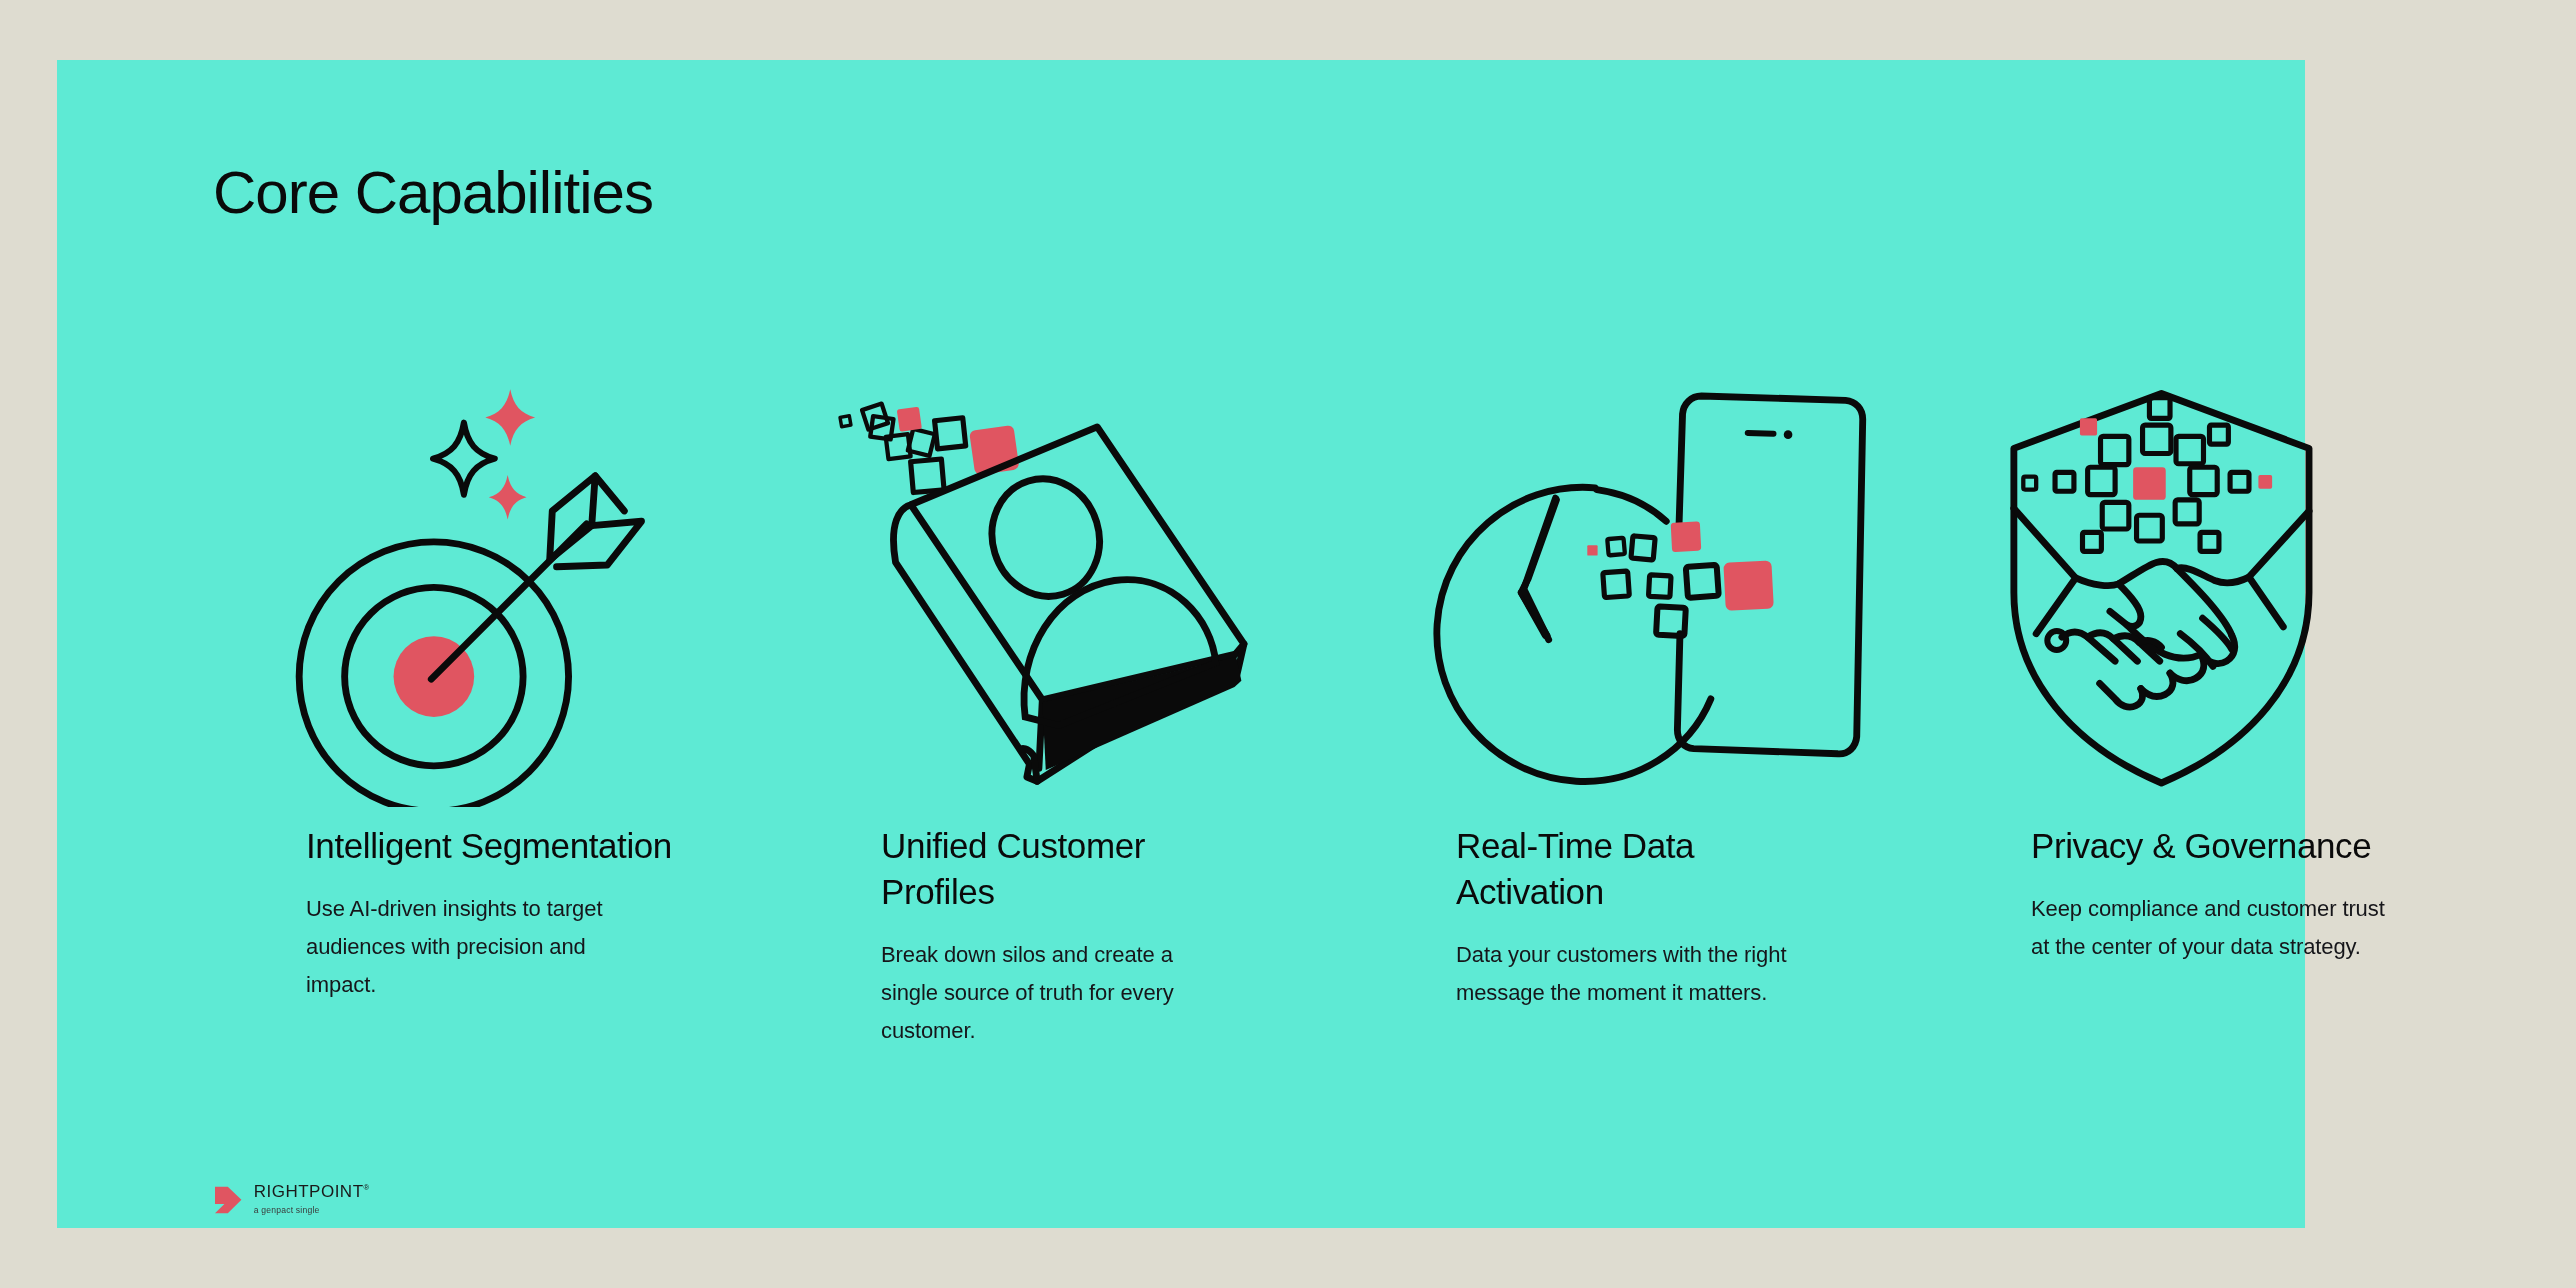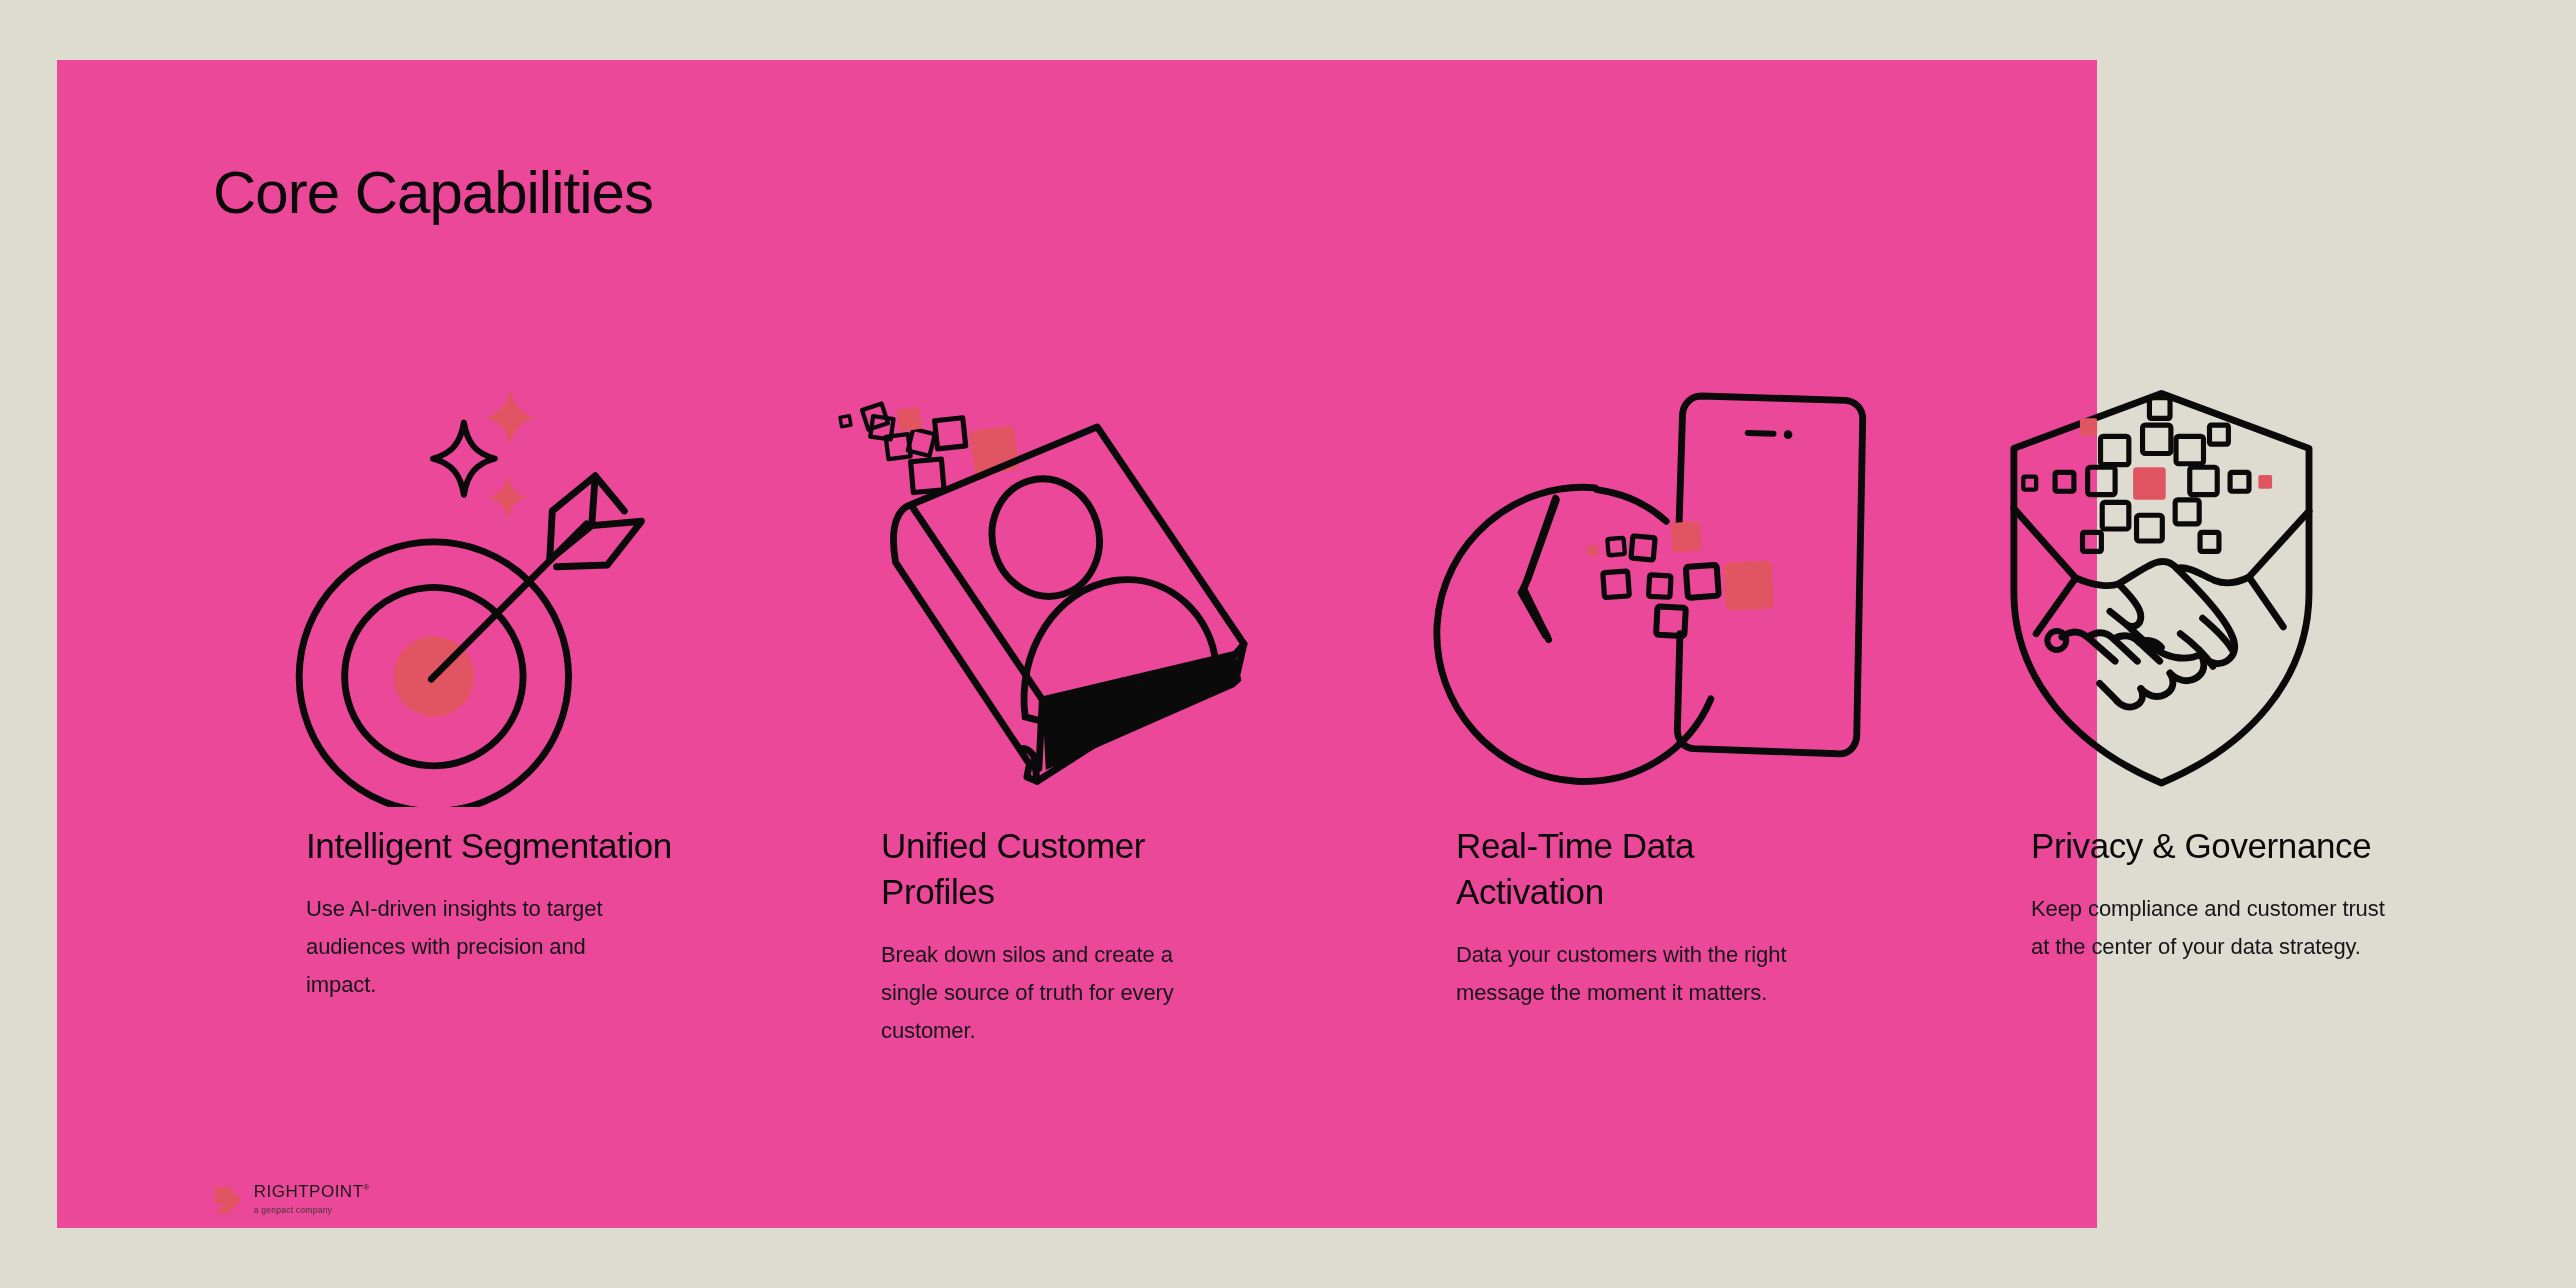--- a/index.html
+++ b/index.html
@@ -17,23 +17,23 @@
     position: absolute;
     left: 0; top: 0;
     width: 2576px;
     height: 1288px;
     background: #DEDCD0;
   }
   .card {
     position: absolute;
     left: 57px;
     top: 60px;
-    width: 2040px;
+    width: 2248px;
     height: 1168px;
-    background: #ec4899;
+    background: #5eead4;
   }
   .page-title {
     position: absolute;
     left: 156px;
     top: 103px;
     font-size: 60px;
     font-weight: 400;
     letter-spacing: -1px;
     color: #0A0A0A;
     line-height: 1;
@@ -266,19 +266,19 @@
     </div>
 
     <div class="logo">
       <div class="logo-mark">
         <svg width="33" height="29" viewBox="0 0 38 34" xmlns="http://www.w3.org/2000/svg">
           <path d="M2 1 L17 1 L33 16 L17 32 L2 32 L13 21 L2 21 Z" fill="#E05561"></path>
         </svg>
       </div>
       <div class="logo-text-wrap">
         <div class="logo-word"><span>RIGHTPOINT</span><sup>®</sup></div>
-        <div class="logo-sub"><span>a </span><b>genpact</b><span> company</span></div>
+        <div class="logo-sub"><span>a </span><b>genpact</b><span> single</span></div>
       </div>
     </div>
 
   </div>
 </div>
 
 
 </body></html>

